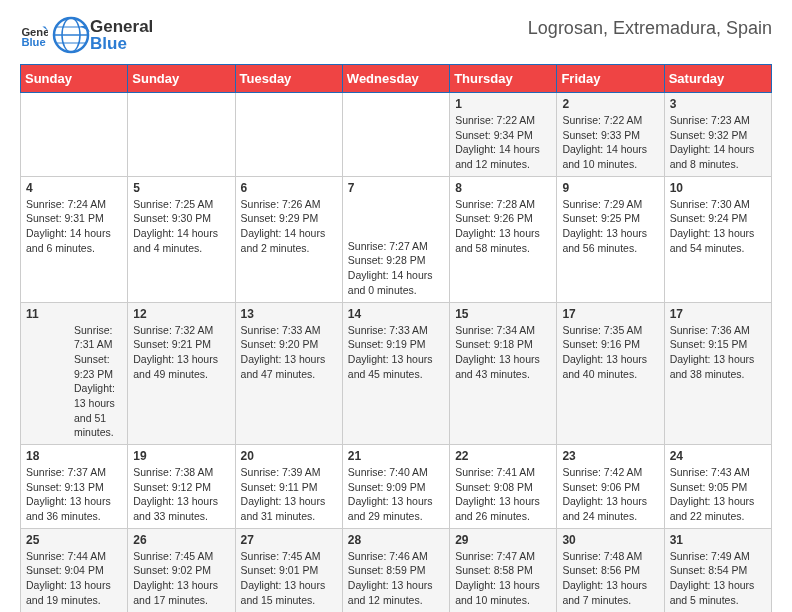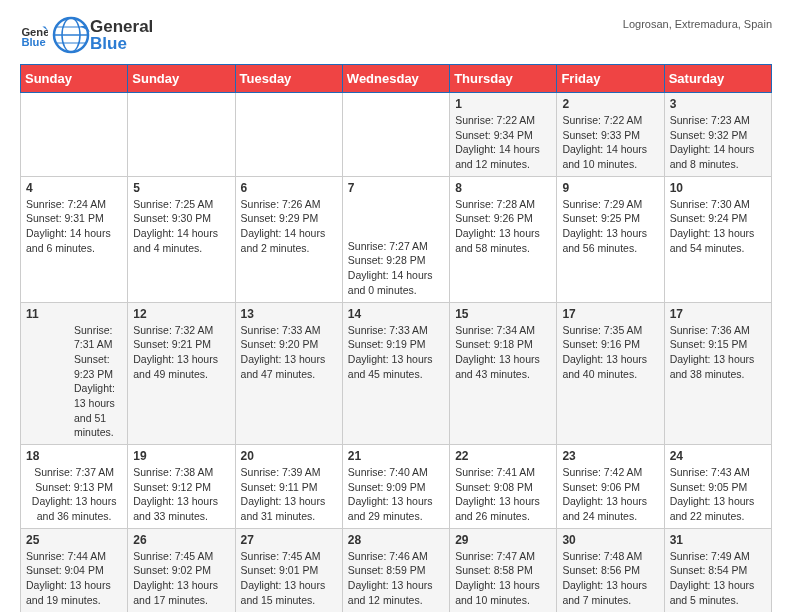--- a/index.html
+++ b/index.html
@@ -28,21 +28,21 @@
     .title-area {
       text-align: right;
     }
     .main-title {
       font-size: 36px;
       font-weight: bold;
       color: #333;
       line-height: 1.1;
     }
     .subtitle {
-      font-size: 11px;
+      font-size: 18px;
       color: #555;
       margin-top: 2px;
     }
     .calendar-table {
       width: 100%;
       border-collapse: collapse;
       font-size: 11px;
     }
     .calendar-table thead th {
       background-color: #ef4444;
@@ -254,21 +254,21 @@
         <td>
           <span class="day-number">17</span>
           <div class="day-info" style="white-space: pre-line;">Sunrise: 7:36 AM
 Sunset: 9:15 PM
 Daylight: 13 hours and 38 minutes.</div>
         </td>
       </tr>
       <tr>
         <td>
           <span class="day-number">18</span>
-          <div class="day-info" style="white-space: pre-line; text-align: center;">Sunrise: 7:37 AM
+          <div class="day-info" style="white-space: pre-line;">Sunrise: 7:37 AM
 Sunset: 9:13 PM
 Daylight: 13 hours and 36 minutes.</div>
         </td>
         <td>
           <span class="day-number">19</span>
           <div class="day-info" style="white-space: pre-line;">Sunrise: 7:38 AM
 Sunset: 9:12 PM
 Daylight: 13 hours and 33 minutes.</div>
         </td>
         <td>

